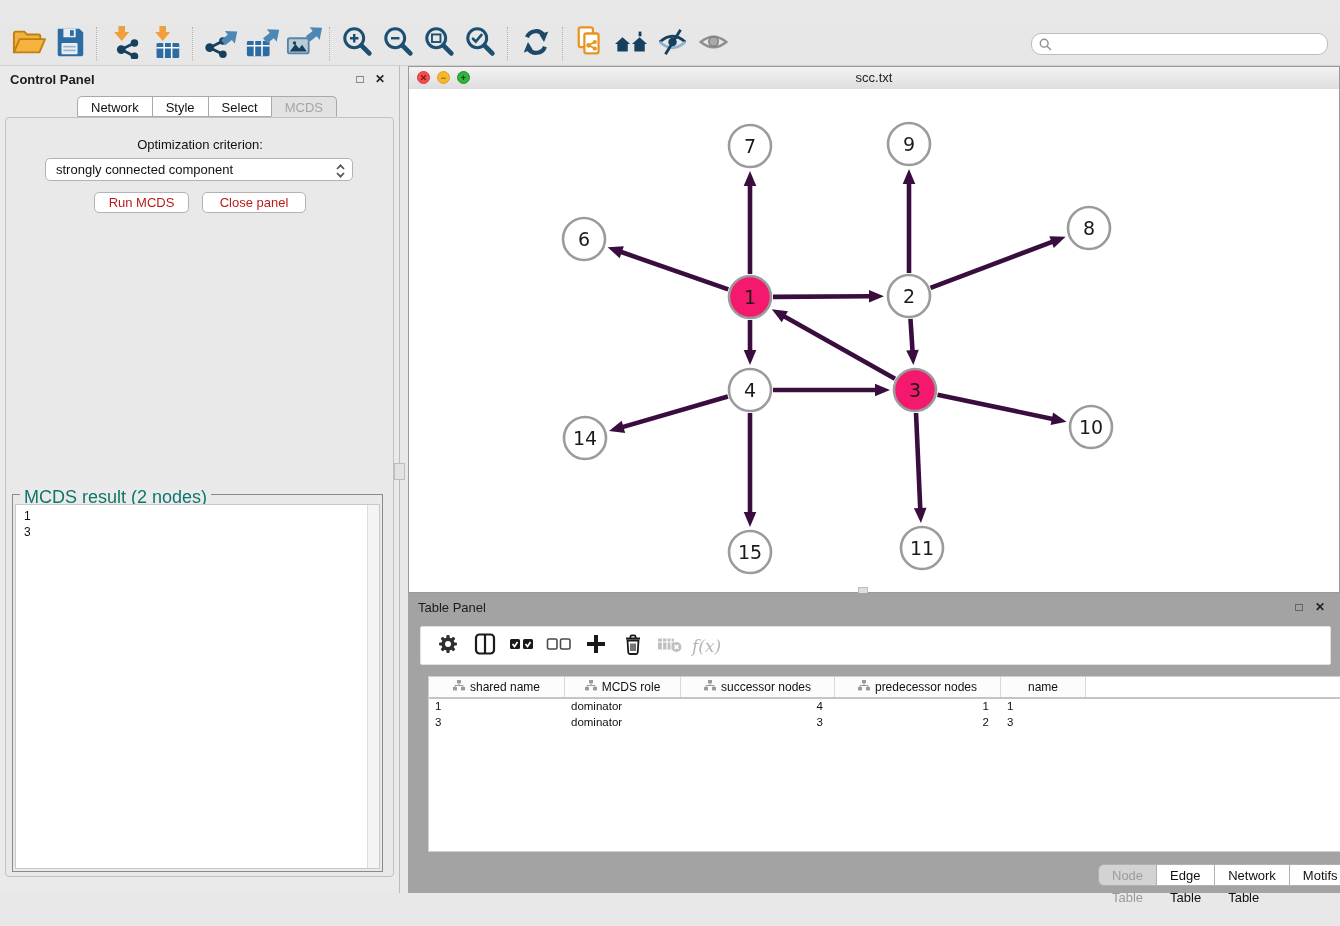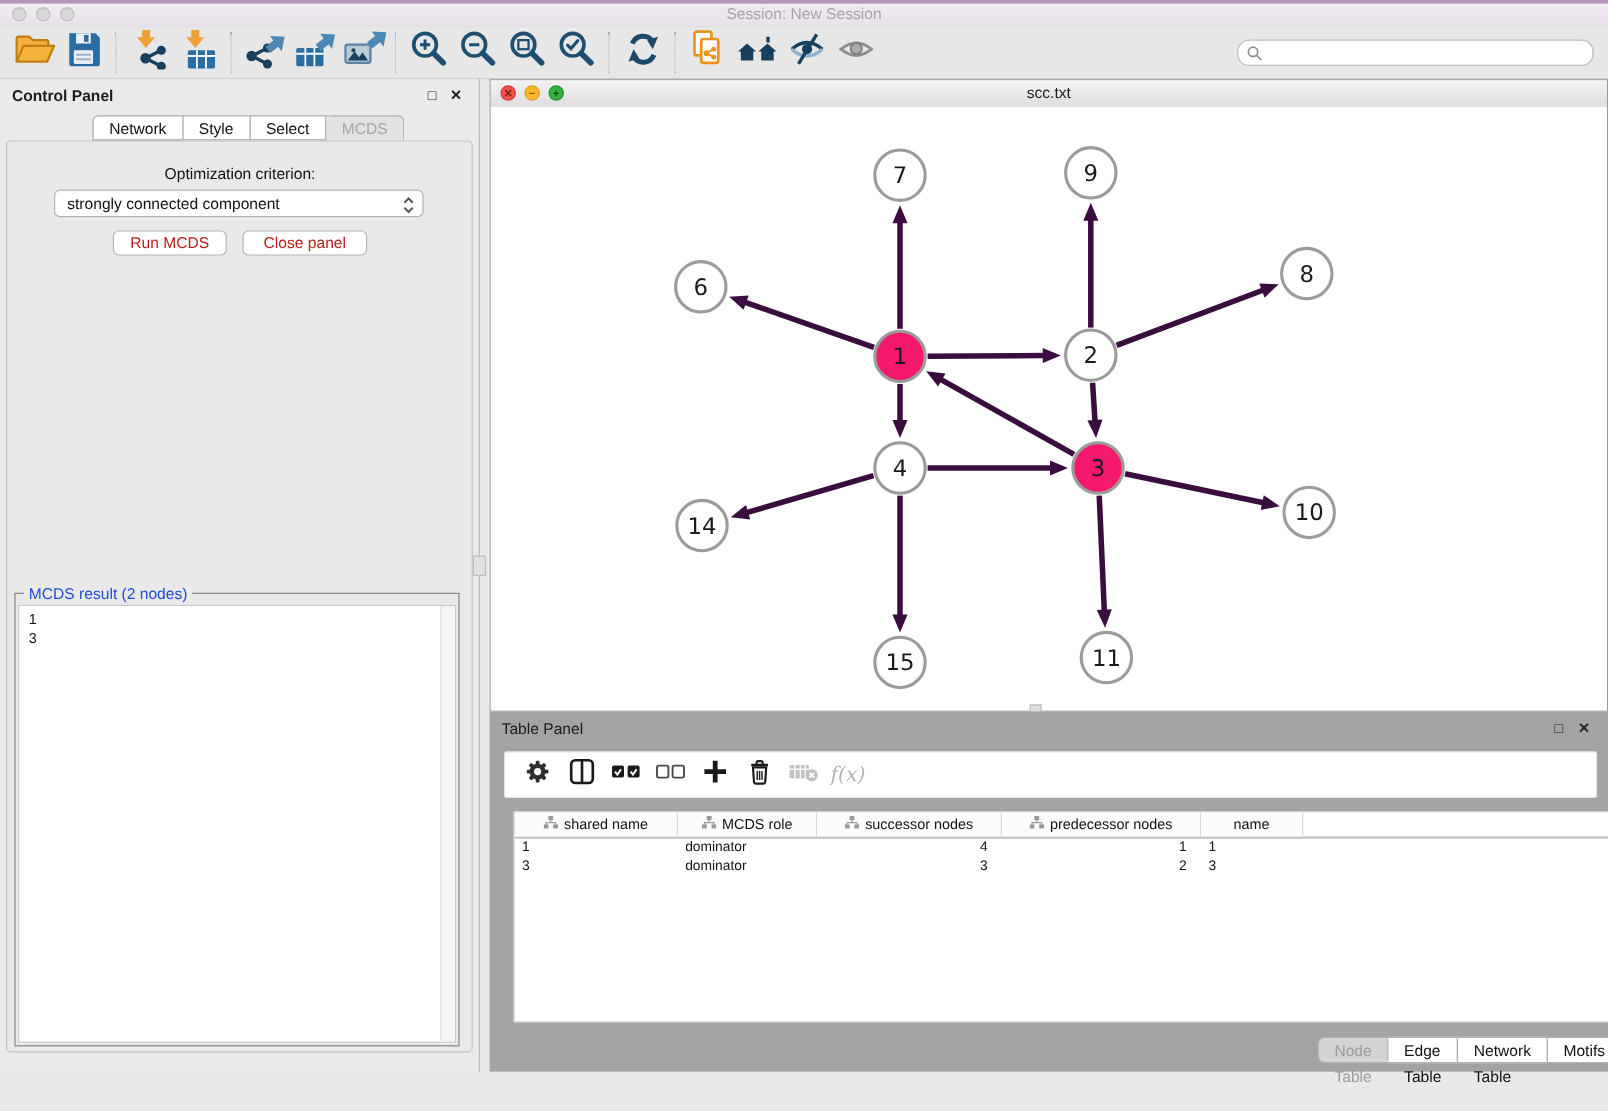--- a/index.html
+++ b/index.html
@@ -44,21 +44,21 @@
   #criterion{position:absolute;left:45px;top:92px;width:308px;height:23px;background:#fff;
     border:1px solid #b3b3b3;border-radius:5px;box-sizing:border-box;display:flex;align-items:center;
     font-size:13px;color:#111;padding-left:10px;}
   #criterion .chev{position:absolute;right:6px;top:4px;}
   .cp-btn{position:absolute;top:126px;height:21px;background:#fff;border:1px solid #b3b3b3;
     border-radius:5px;font-size:13px;color:#b91c1c;display:flex;align-items:center;justify-content:center;box-sizing:border-box;}
   #run-btn{left:94px;width:95px;}
   #close-btn{left:202px;width:104px;}
   #result-group{position:absolute;left:12px;top:428px;width:371px;height:378px;
     border:1px solid #8a8a8a;box-sizing:border-box;}
-  #result-legend{position:absolute;left:7px;top:-8px;background:#eaeaea;padding:0 4px;font-size:13px;color:#1d4ed8;}
+  #result-legend{position:absolute;left:7px;top:-8px;background:#eaeaea;padding:0 4px;font-size:18px;color:#0f766e;}
   #result-area{position:absolute;left:2px;top:9px;right:2px;bottom:2px;background:#fff;
     border:1px solid #c9c9c9;font-size:12px;color:#111;}
   #result-lines{padding:3px 0 0 8px;line-height:16px;}
   #result-scroll{position:absolute;right:0;top:0;width:11px;height:100%;background:#f4f4f4;border-left:1px solid #ddd;}
 
   
   #network-window{left:408px;top:66px;width:932px;height:527px;background:#fff;
     border:1px solid #9a9a9a;box-sizing:border-box;}
   #net-titlebar{position:absolute;left:0;top:0;width:100%;height:22px;
     background:linear-gradient(#f3f3f3,#dedede);border-bottom:1px solid #b6b6b6;}
@@ -102,27 +102,20 @@
   #memory-btn{position:absolute;right:10px;top:4px;width:67px;height:24px;background:#fdfdfd;
     border:1px solid #b9b9b9;border-radius:3px;display:flex;align-items:center;justify-content:center;
     gap:5px;font-size:12px;color:#111;box-sizing:border-box;}
   #memory-dot{width:11px;height:11px;border-radius:50%;background:#28a339;}
 </style>
 </head>
 <body>
 
 <div class="app">
 
-  <div id="titlebar" class="abs">
-    <div class="purple"></div>
-    <span class="tl" style="left:10px"></span>
-    <span class="tl" style="left:30px"></span>
-    <span class="tl" style="left:50px"></span>
-    <div id="win-title">Session: New Session</div>
-  </div>
 
   <div id="toolbar" class="abs">
       <div class="tbtn">
         <span><svg width="38" height="34" viewBox="0 0 40 36">
             <path d="M4 29 V9 q0-2 2-2 h9 l3 3 h12 q2 0 2 2 v3" fill="#f3b13f" stroke="#c07f12" stroke-width="2"></path>
             <path d="M4 29 L10 15 H37 L31 29 Z" fill="#f6b33c" stroke="#c07f12" stroke-width="2" stroke-linejoin="round"></path>
           </svg></span>
       </div>
       <div class="tbtn">
         <span><svg width="38" height="34" viewBox="0 0 40 36">

